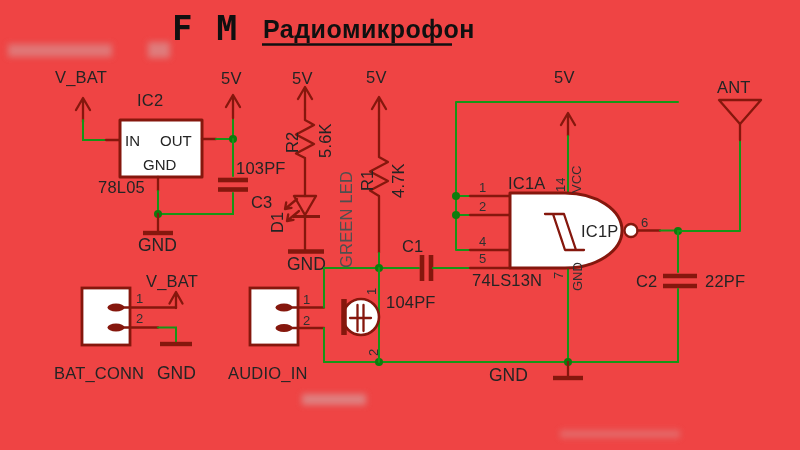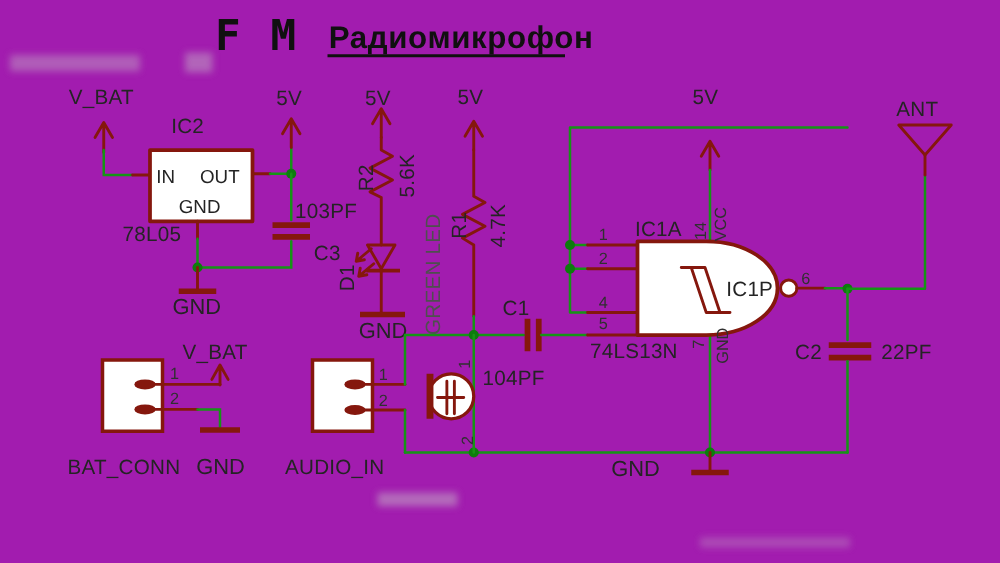--- a/index.html
+++ b/index.html
@@ -1,16 +1,16 @@
 <!DOCTYPE html>
 <html><head>
 <meta charset="utf-8">
 <style>
   html,body{margin:0;padding:0;background:#ffffff;}
-  #stage{position:relative;width:800px;height:450px;background:#a21caf;overflow:hidden;
+  #stage{position:relative;width:800px;height:450px;background:#ef4444;overflow:hidden;
          font-family:"Liberation Sans",sans-serif;}
   svg{display:block;}
   
   .w{stroke:#169416;stroke-width:2;fill:none;stroke-linecap:round;}
   
   .c{stroke:#85170d;stroke-width:2.3;fill:none;stroke-linecap:round;stroke-linejoin:round;}
   .c3w{stroke:#85170d;stroke-width:3;fill:none;stroke-linejoin:round;}
   .plate{stroke:#85170d;stroke-width:4.6;fill:none;stroke-linecap:butt;}
   .gbar{stroke:#85170d;stroke-width:4.4;fill:none;stroke-linecap:butt;}
   .boxf{fill:#ffffff;}

